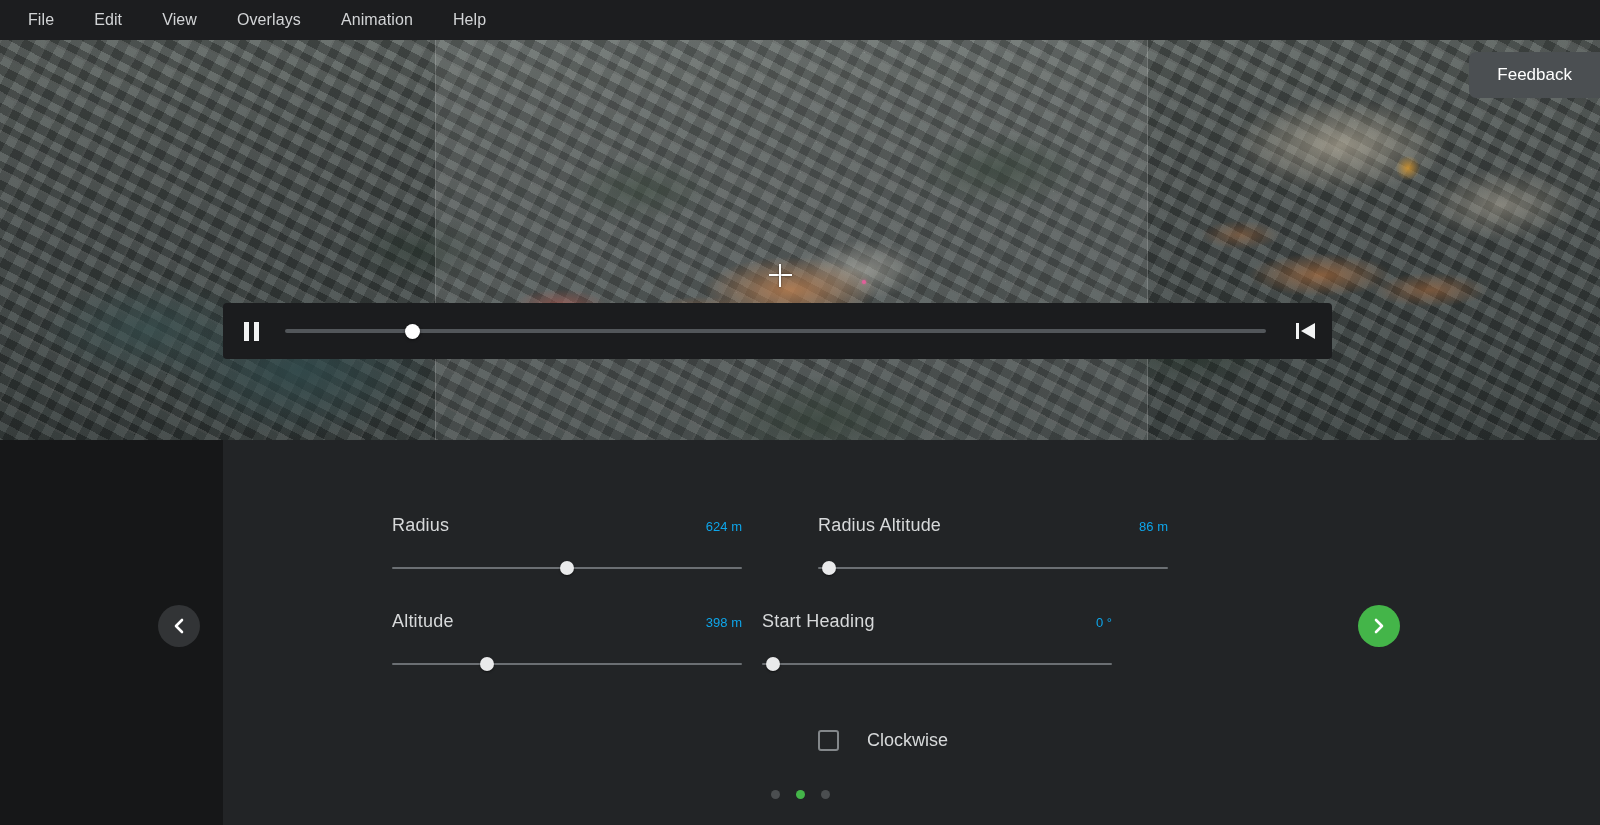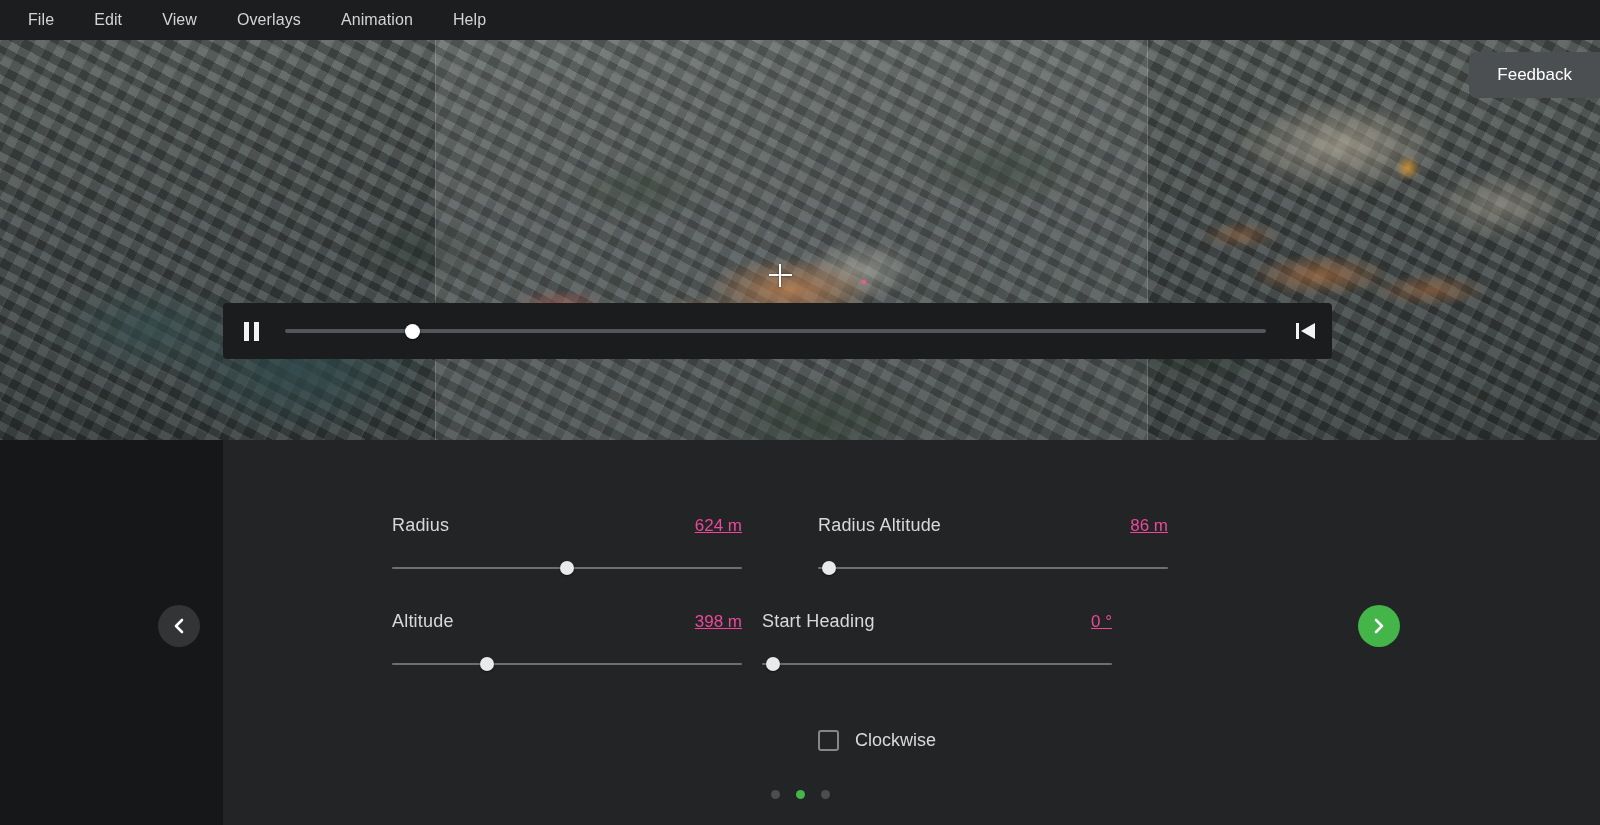--- a/index.html
+++ b/index.html
@@ -184,38 +184,38 @@
   }
   .slider-row { display: flex; gap: 76px; margin-bottom: 36px; }
   .slider-row:last-child { margin-bottom: 0; gap: 20px; }
   .slider-cell { width: 350px; }
 
   .slider-head {
     display: flex; align-items: baseline; justify-content: space-between;
     margin-bottom: 25px;
   }
   .slider-label { color: #d7d9da; font-size: 18px; letter-spacing: .2px; }
-  .slider-value { color: #ec4899; font-size: 17px; text-decoration: underline; }
+  .slider-value { color: #0ea5e9; font-size: 13px; }
 
   .slider-line { position: relative; height: 14px; cursor: pointer; }
   .slider-line .rail {
     position: absolute; left: 0; right: 0; top: 6px;
     height: 2px; background: #6b6f73; border-radius: 1px;
   }
   .slider-line .handle {
     position: absolute; top: 0;
     width: 14px; height: 14px; margin-left: -7px;
     border-radius: 50%; background: #e9eaeb;
     box-shadow: 0 1px 2px rgba(0,0,0,.55);
   }
 
   
   .checkbox-row {
     position: absolute; left: 595px; top: 290px;
-    display: flex; align-items: center; gap: 16px;
+    display: flex; align-items: center; gap: 28px;
     cursor: pointer;
     justify-content: center;
   }
   .checkbox-box {
     width: 21px; height: 21px;
     border: 2px solid #83878a; border-radius: 3px;
     background: transparent;
   }
   .checkbox-label { color: #d7d9da; font-size: 18px; }
 

